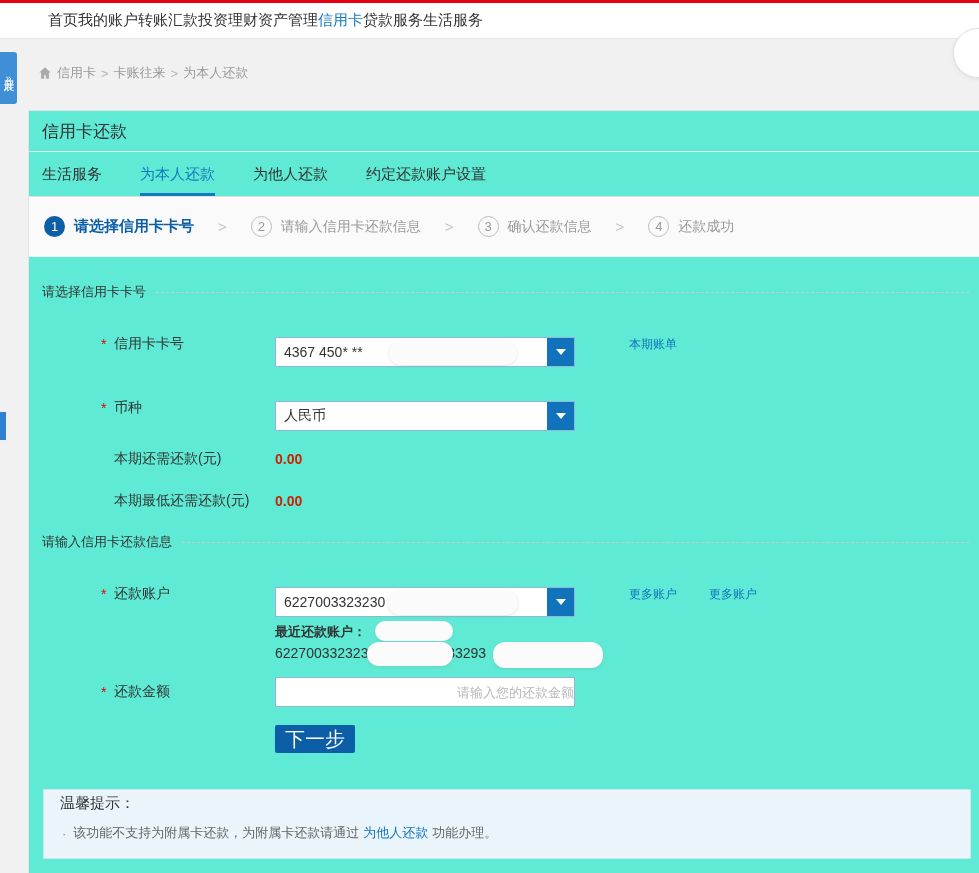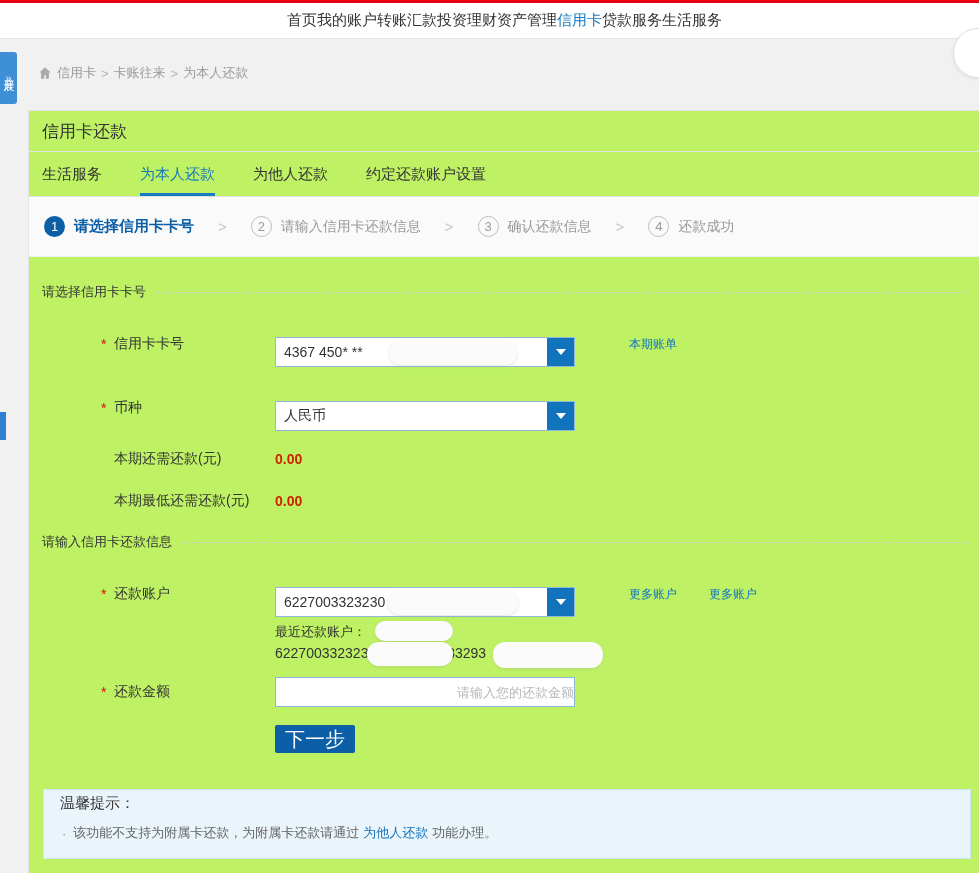--- a/index.html
+++ b/index.html
@@ -2,21 +2,21 @@
 <html><head>
 <meta charset="utf-8">
 <style>
   * { margin:0; padding:0; box-sizing:border-box; }
   body { background:#e9e9e9; font-family:"Liberation Sans","DejaVu Sans",sans-serif; }
   .screen { position:relative; width:979px; height:873px; background:#f1f1f1; overflow:hidden; }
 
   
   .topline { height:3px; background:#e60012; }
   .nav { height:36px; background:#fff; border-bottom:1px solid #e7e7e7;
-         display:flex; align-items:center; justify-content:center; padding:0 18px 0 48px; }
+         display:flex; align-items:center; justify-content:flex-start; padding:0 18px 0 48px; }
   .nav-item { font-size:15px; color:#333; cursor:pointer; white-space:nowrap; }
   .nav-item.active { color:#1579be; }
 
   
   .breadcrumb { position:absolute; top:64px; left:38px; display:flex; align-items:center; gap:5px;
                 color:#9a9a9a; font-size:13px; }
   .crumb { cursor:pointer; }
   .crumb-sep { color:#b5b5b5; }
   .home-ico { width:14px; height:14px; display:inline-block; }
 
@@ -24,21 +24,21 @@
   .expand-tab { position:absolute; left:0; top:52px; width:17px; height:52px; background:#3f8fd6;
                 border-radius:0 3px 3px 0; color:#fff; font-size:11px; line-height:13px;
                 display:flex; flex-direction:column; align-items:center; justify-content:center; cursor:pointer; }
   .side-marker { position:absolute; left:0; top:412px; width:6px; height:28px; background:#2f80d0; }
 
   
   .float-circle { position:absolute; right:-24px; top:28px; width:50px; height:50px; border-radius:50%;
                   background:#fff; border:1px solid #e0e0e0; box-shadow:0 1px 4px rgba(0,0,0,.08); cursor:pointer; }
 
   
-  .panel { position:absolute; left:28px; top:110px; right:0; bottom:0; background:#bef264;
+  .panel { position:absolute; left:28px; top:110px; right:0; bottom:0; background:#5eead4;
            border:1px solid #e3e3e3; border-right:none; border-bottom:none; }
   .panel-title { height:41px; line-height:41px; padding-left:13px; font-size:17px; color:#333;
                  border-bottom:1px solid #e5e5e5; }
 
   .tabs { display:flex; gap:38px; padding-left:13px; height:45px; border-bottom:1px solid #e0e0e0; }
   .tab { font-size:15px; color:#333; display:flex; align-items:center; cursor:pointer;
          border-bottom:3px solid transparent; padding-top:3px; }
   .tab.active { color:#1579be; border-bottom-color:#1579be; }
 
   .steps { height:60px; background:#fafafa; border-bottom:1px solid #efefef;
@@ -67,21 +67,21 @@
   .select-text { flex:1; padding-left:8px; font-size:14px; color:#333; white-space:nowrap; overflow:hidden; }
   .select-arrow { width:27px; height:28px; background:#1273bd; display:flex; align-items:center; justify-content:center; }
   .caret { width:0; height:0; border-left:5px solid transparent; border-right:5px solid transparent;
            border-top:6px solid #fff; }
 
   .side-link { margin-left:54px; color:#1273bd; font-size:12px; cursor:pointer; white-space:nowrap; }
   .side-link.second { margin-left:32px; }
   .red-val { color:#cc2200; font-weight:bold; font-size:14px; }
 
   .recent { margin:6px 0 16px 233px; position:relative; }
-  .recent-label { font-size:13px; color:#333; font-weight:normal; margin-bottom:4px; }
+  .recent-label { font-size:13px; color:#333; font-weight:bold; margin-bottom:4px; }
   .recent-accounts { font-size:14px; color:#333; display:flex; gap:32px; position:relative; }
 
   .text-input { width:300px; height:30px; border:1px solid #8fb8d8; padding-left:8px; font-size:13px;
                 color:#333; outline:none;text-align:right; }
   .text-input::placeholder { color:#b8b8b8; }
 
   .next-btn { margin:10px 0 0 233px; width:80px; height:28px; background:#0c5fa6; color:#fff; border:none;
               font-size:20px; cursor:pointer; border-radius:2px; display:block; }
 
   .tip-box { margin:36px 8px 0 1px; background:#eaf4fb; border:1px solid #cfe4f2; padding:4px 16px 16px; }

